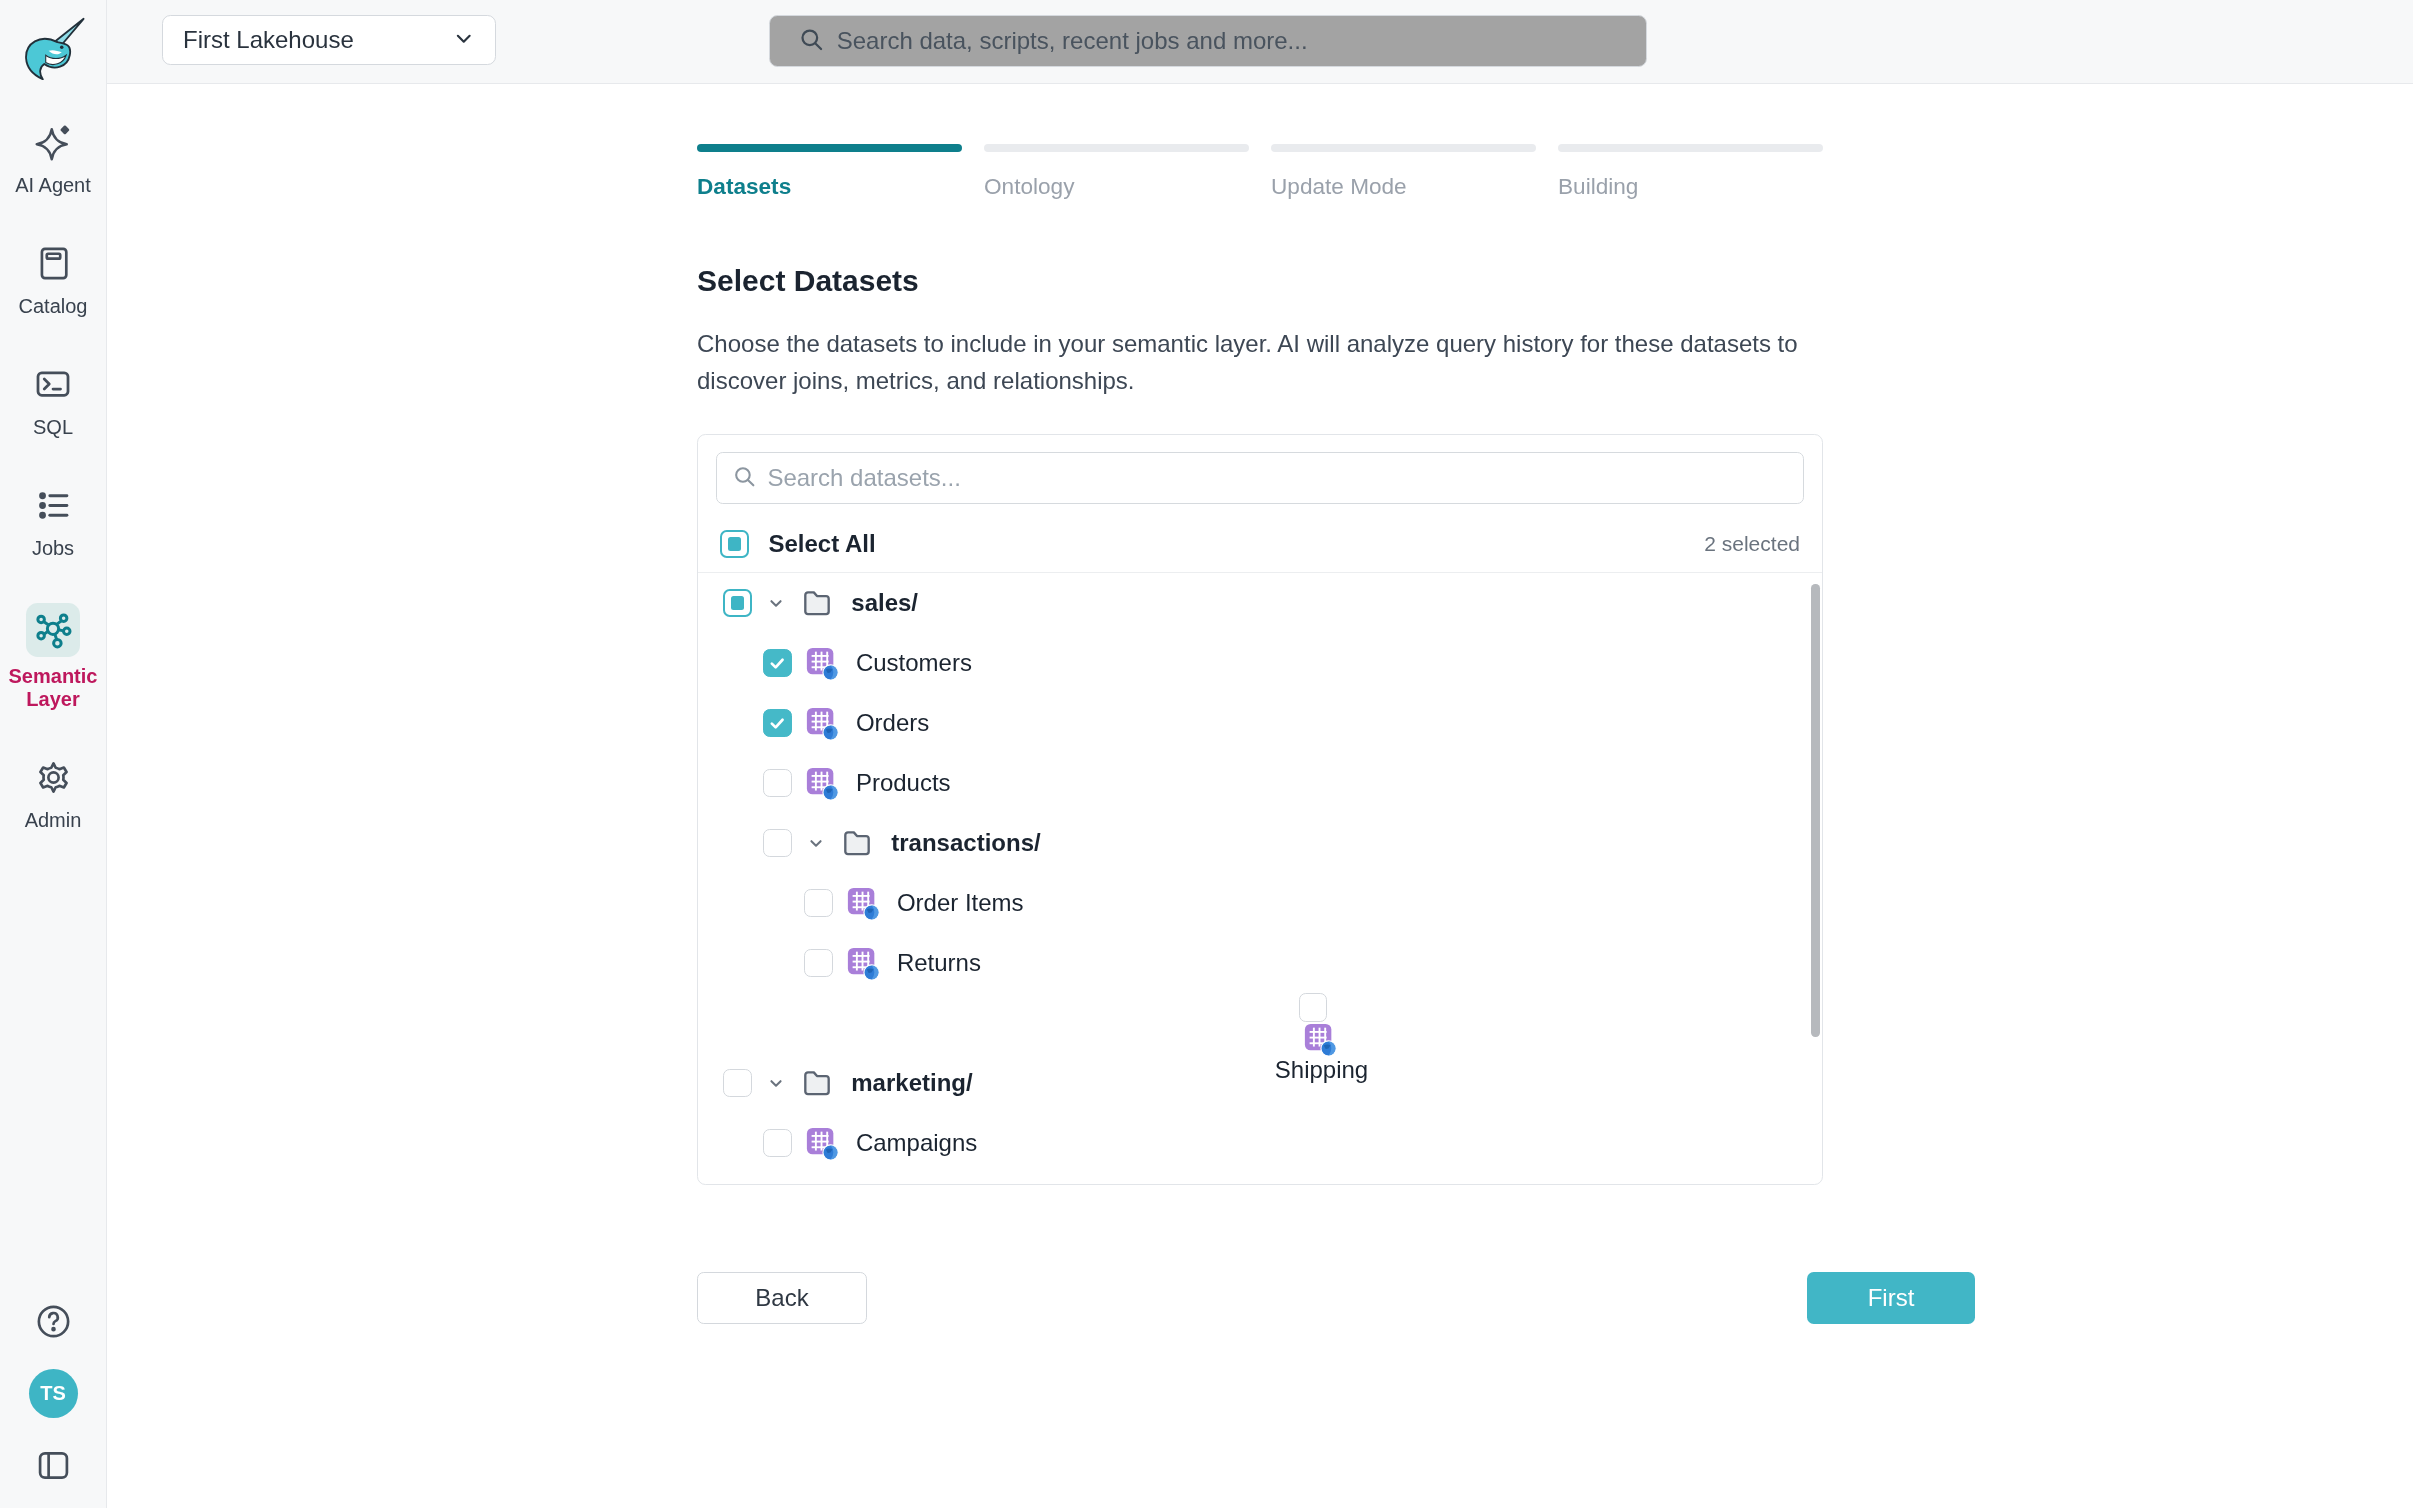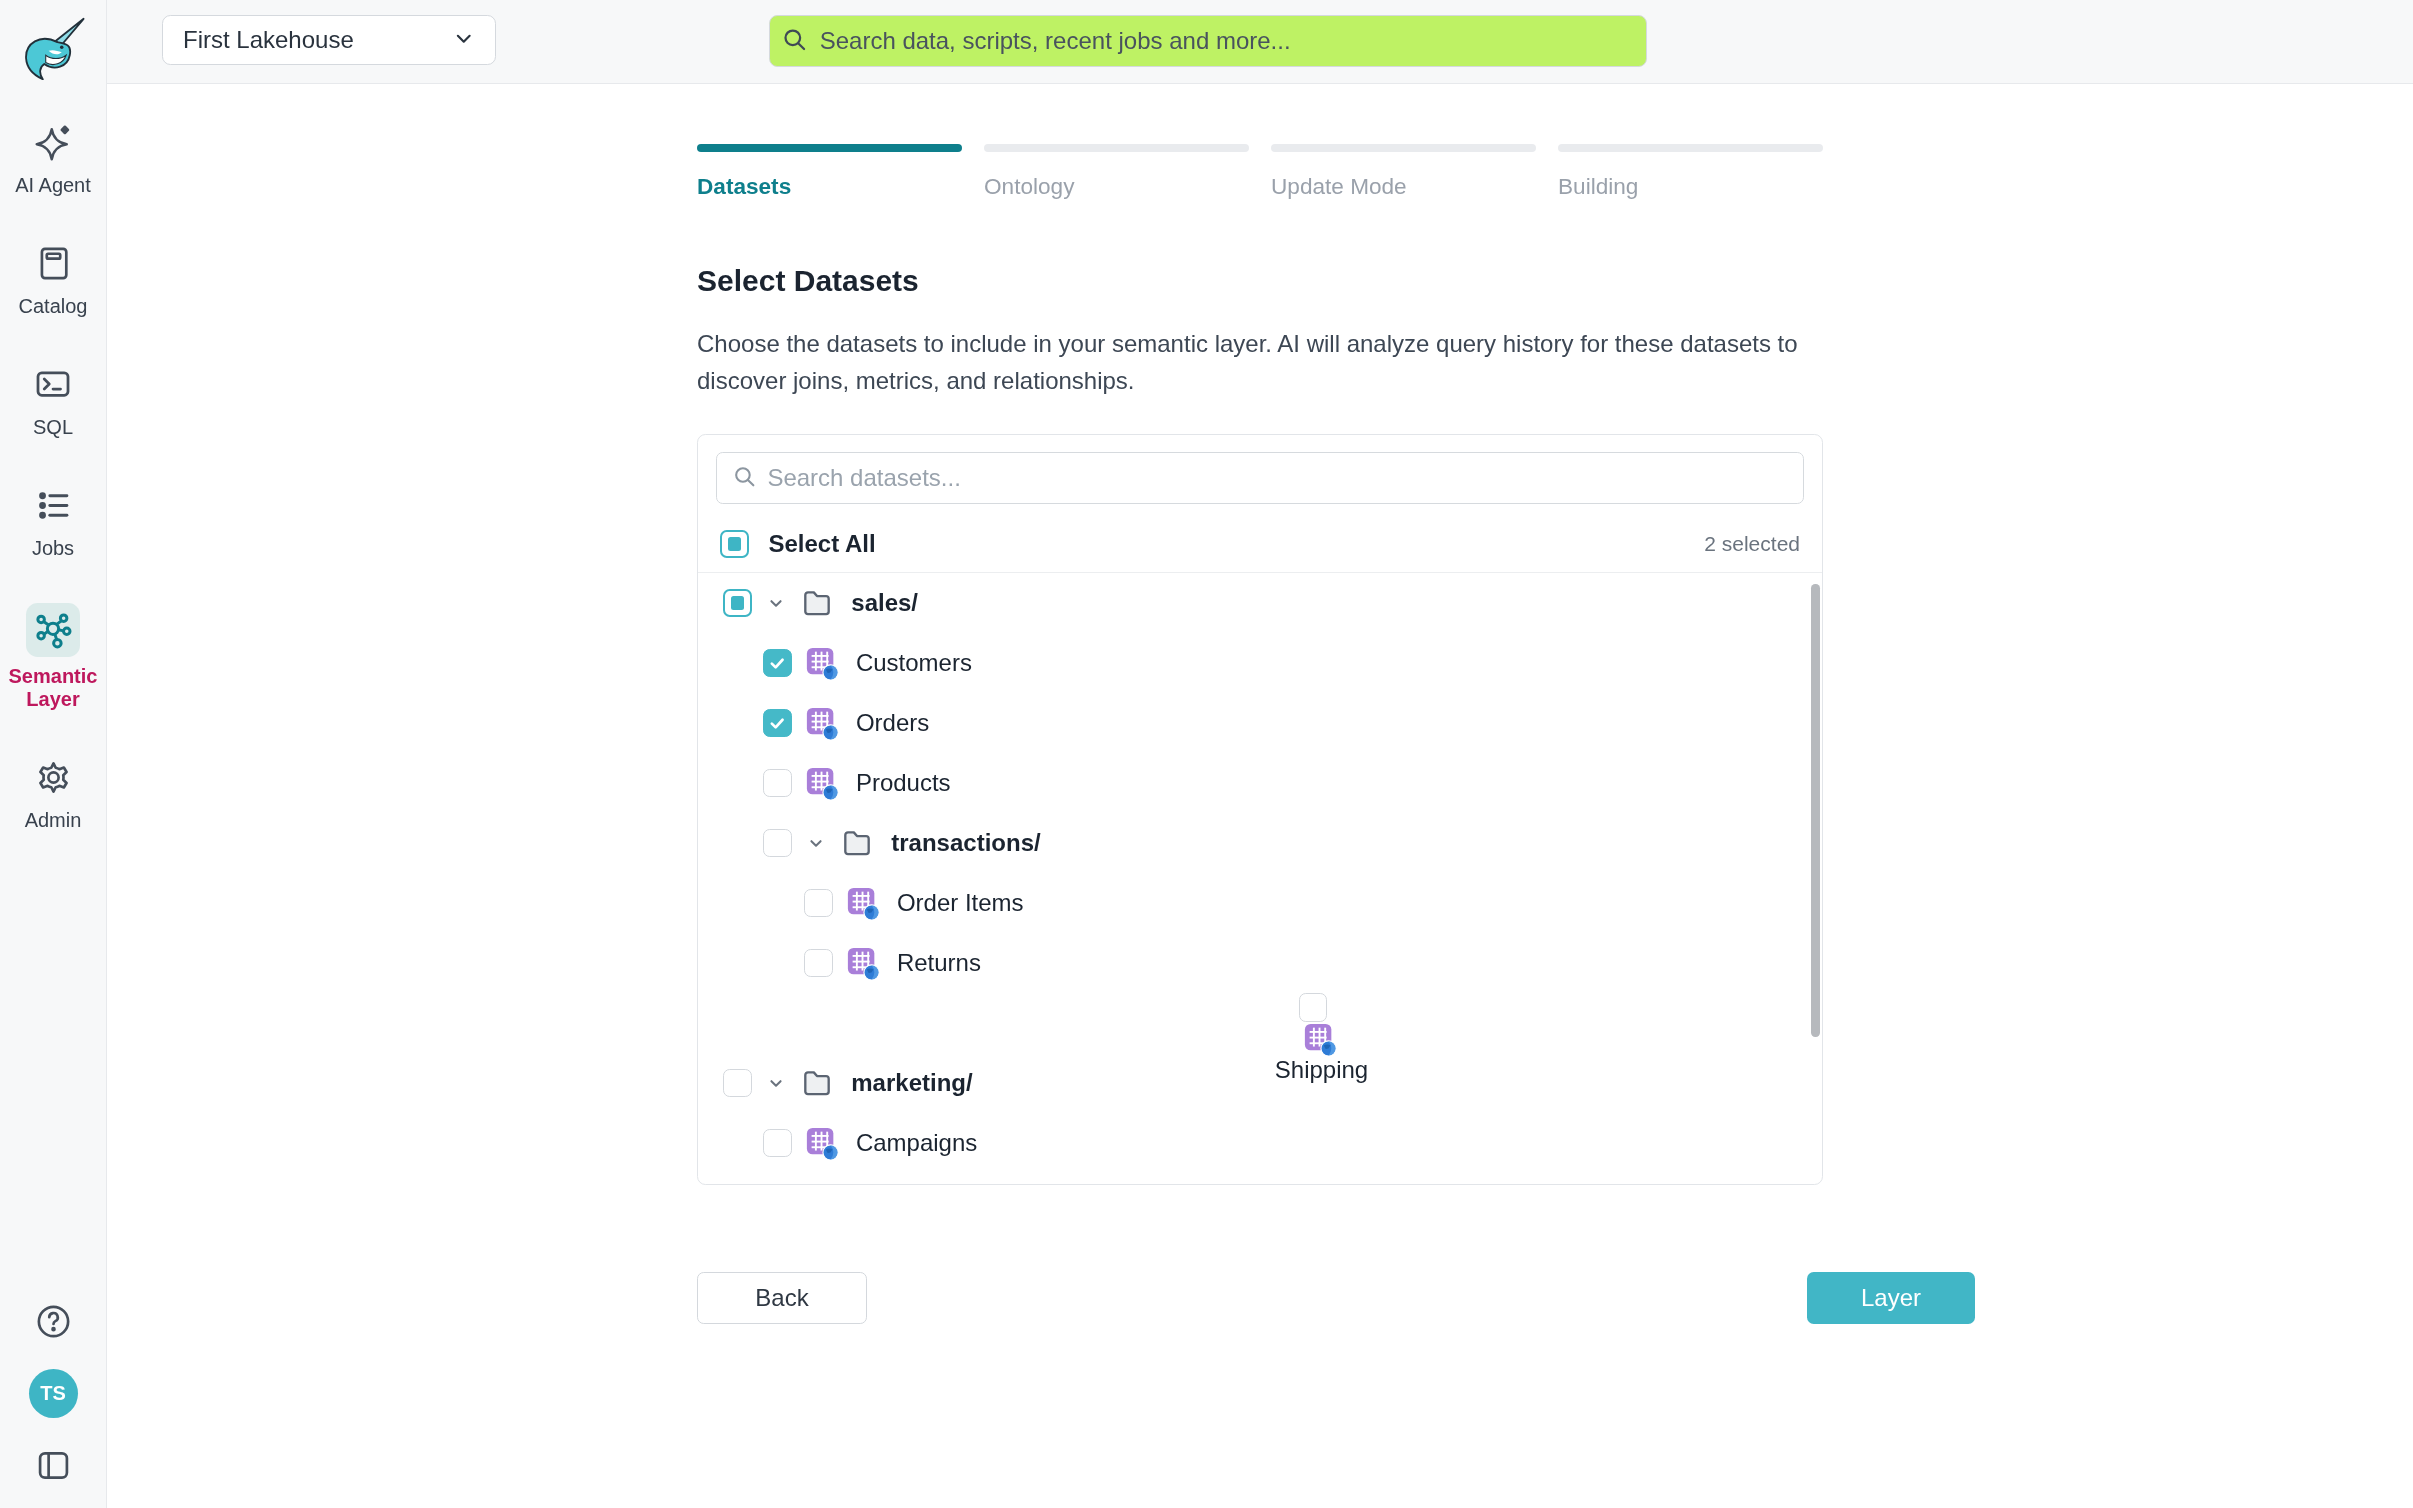--- a/index.html
+++ b/index.html
@@ -24,22 +24,22 @@
   .icon-btn { display:flex; align-items:center; justify-content:center; cursor:pointer; }
 
   
   .main { flex:1; display:flex; flex-direction:column; position:relative; }
   .topbar { height:84px; background:#f7f8f9; border-bottom:1.7px solid #e7e9ec; position:relative; flex:none; }
   .project-select { position:absolute; left:27px; top:15px; width:334px; height:50px; background:#fff;
                     border:1.7px solid #d5d9de; border-radius:8.4px; display:flex; align-items:center;
                     padding:0 20px; cursor:pointer;margin-left:28px; }
   .project-select .psel-label { font-size:24px; font-weight:500; color:#2a333e; }
   .project-select .chev { margin-left:auto; }
-  .global-search { position:absolute; left:662px; top:15px; width:878px; height:52px; background:#bef264;
-                   border:1.7px solid #d5d9de; border-radius:8.4px; display:flex; align-items:center; padding:0 11px; }
+  .global-search { position:absolute; left:662px; top:15px; width:878px; height:52px; background:#a3a3a3;
+                   border:1.7px solid #d5d9de; border-radius:8.4px; display:flex; align-items:center; padding:0 28px; }
   .global-search input { border:none; outline:none; flex:1; font-size:24px; color:#3f4a55;
                          font-family:"Liberation Sans", sans-serif; background:transparent; margin-left:11.7px; }
   .global-search input::placeholder { color:#49535e; opacity:1; }
 
   
   .content { flex:1; background:#fff; overflow:hidden; }
   .container { width:1126px; margin:0 auto; padding-top:60px; }
 
   
   .stepper { display:flex; gap:22px; }
@@ -495,20 +495,20 @@
     </span>
     <span class="row-label">Campaigns</span>
   </div>
             </div>
 
           <div class="scroll-thumb"></div>
         </div>
 
         <div class="footer-row">
           <button class="btn btn-back">Back</button>
-          <button class="btn btn-next">Layer</button>
+          <button class="btn btn-next">First</button>
         </div>
 
       </div>
     </div>
   </div>
 </div>
 
 
 </body></html>

